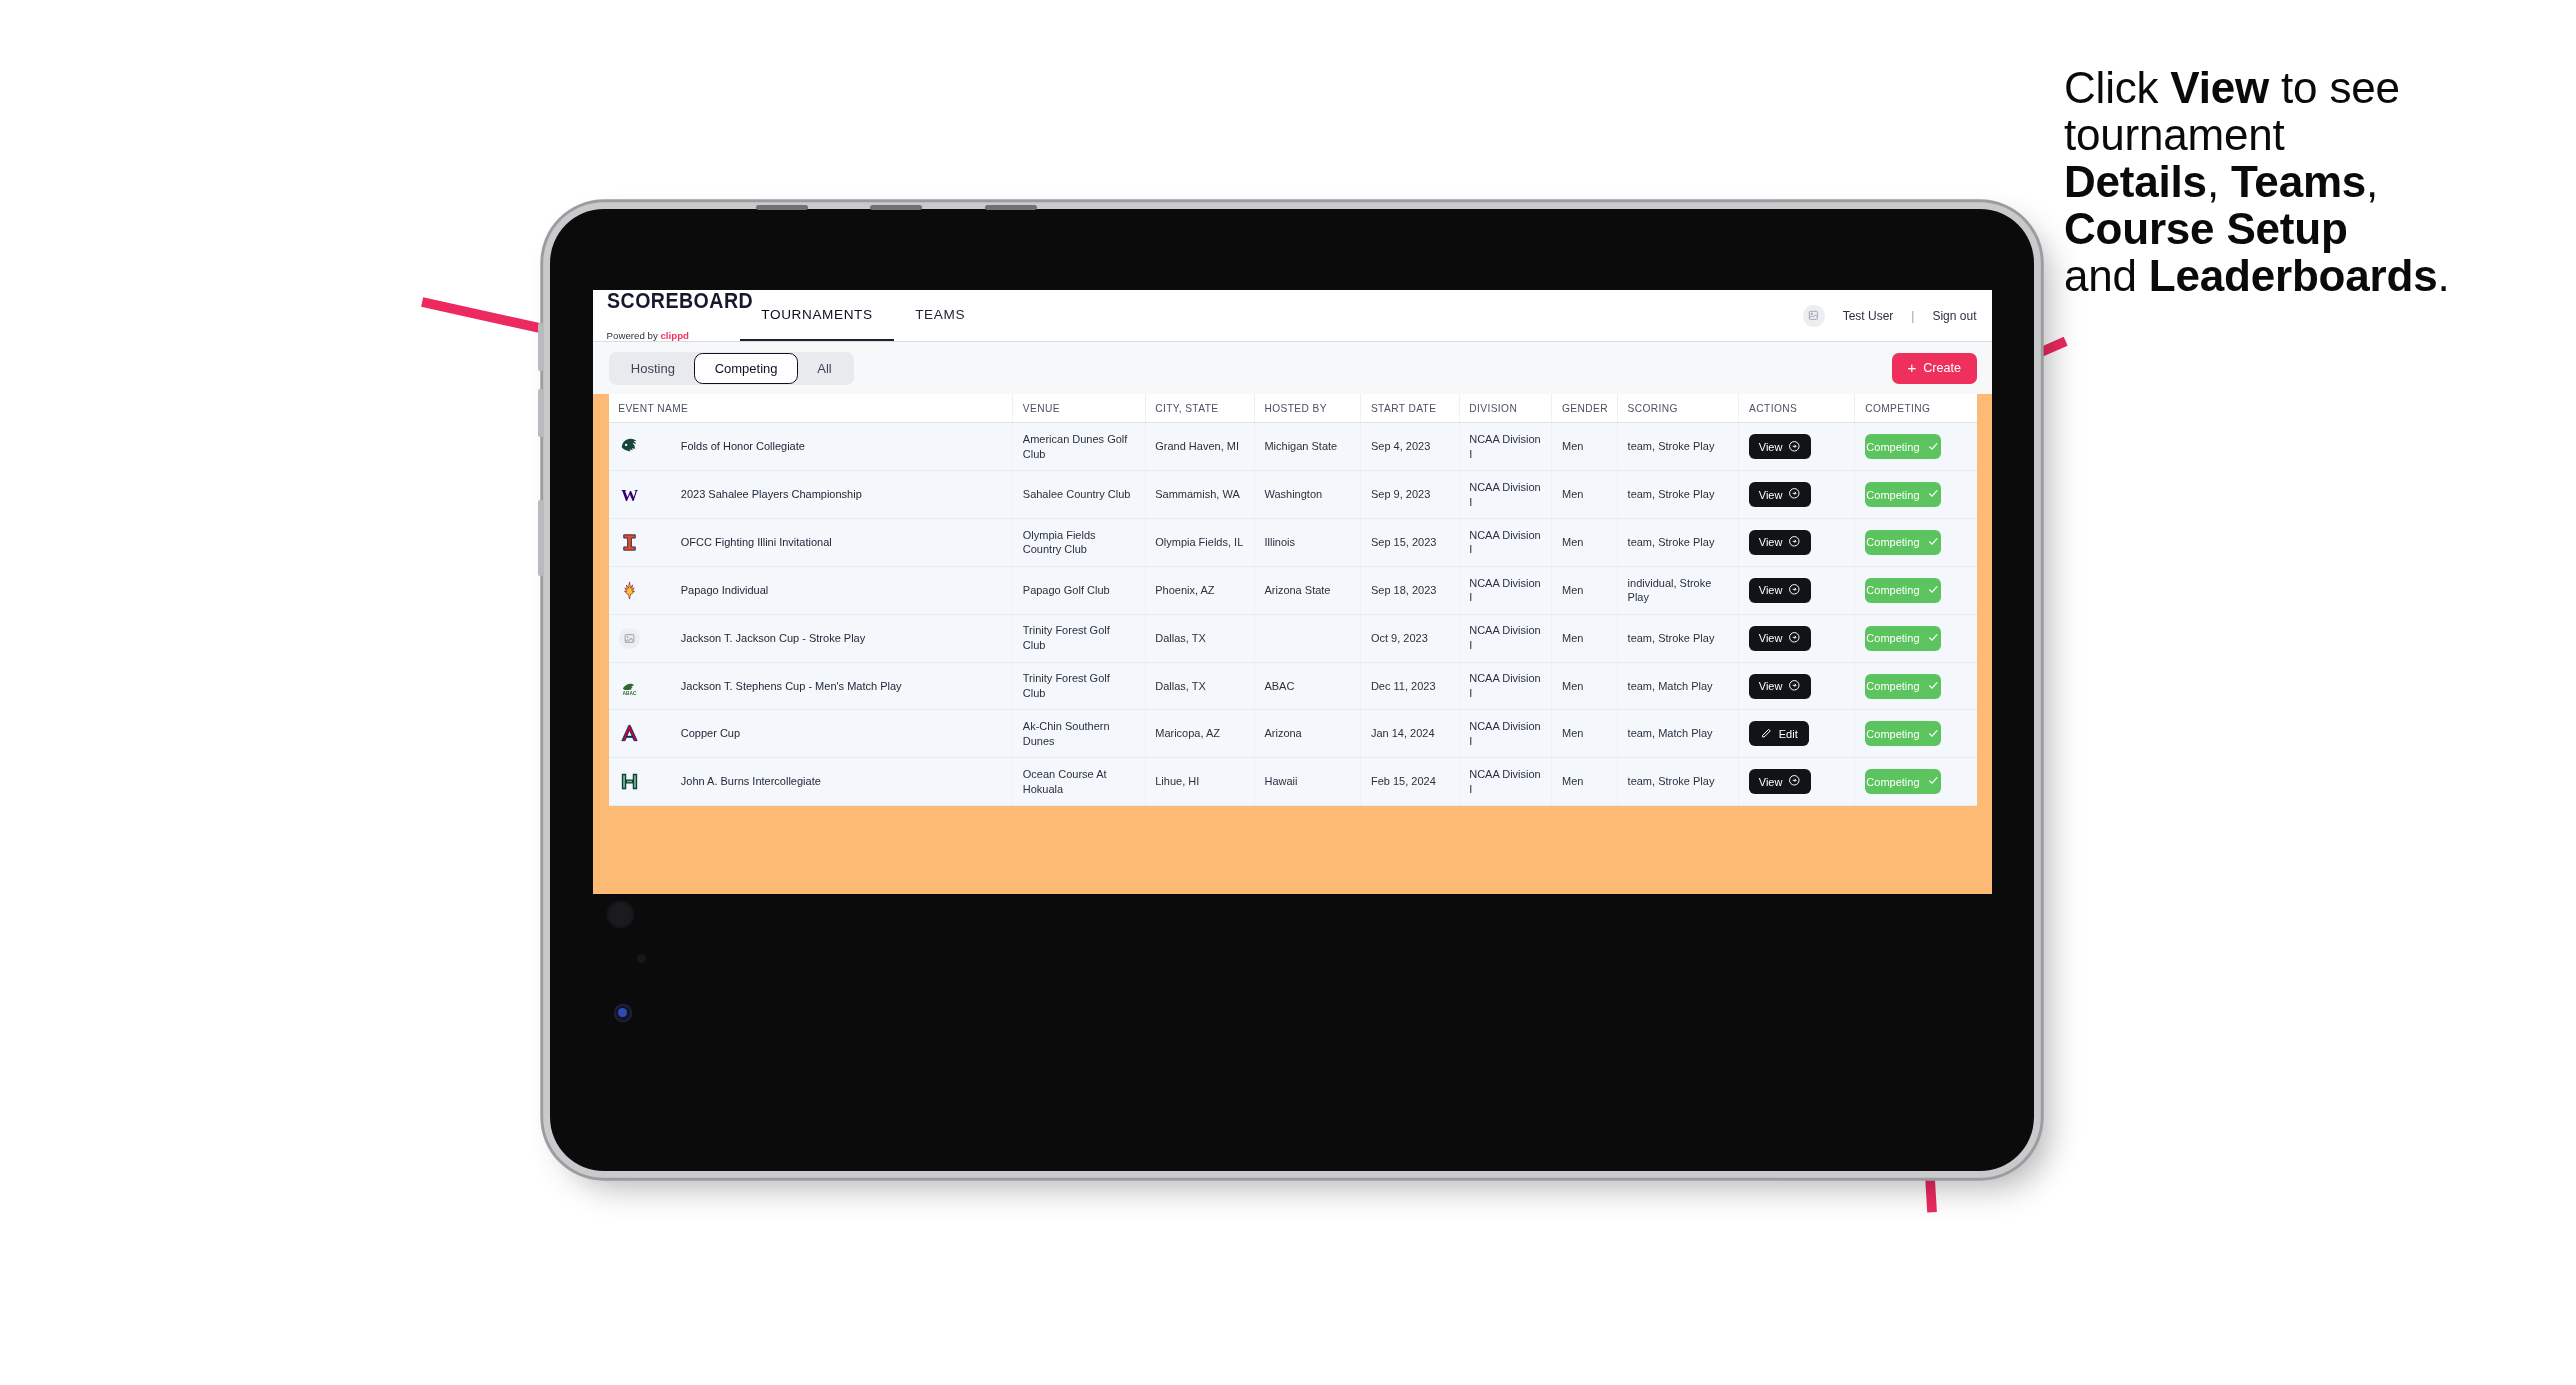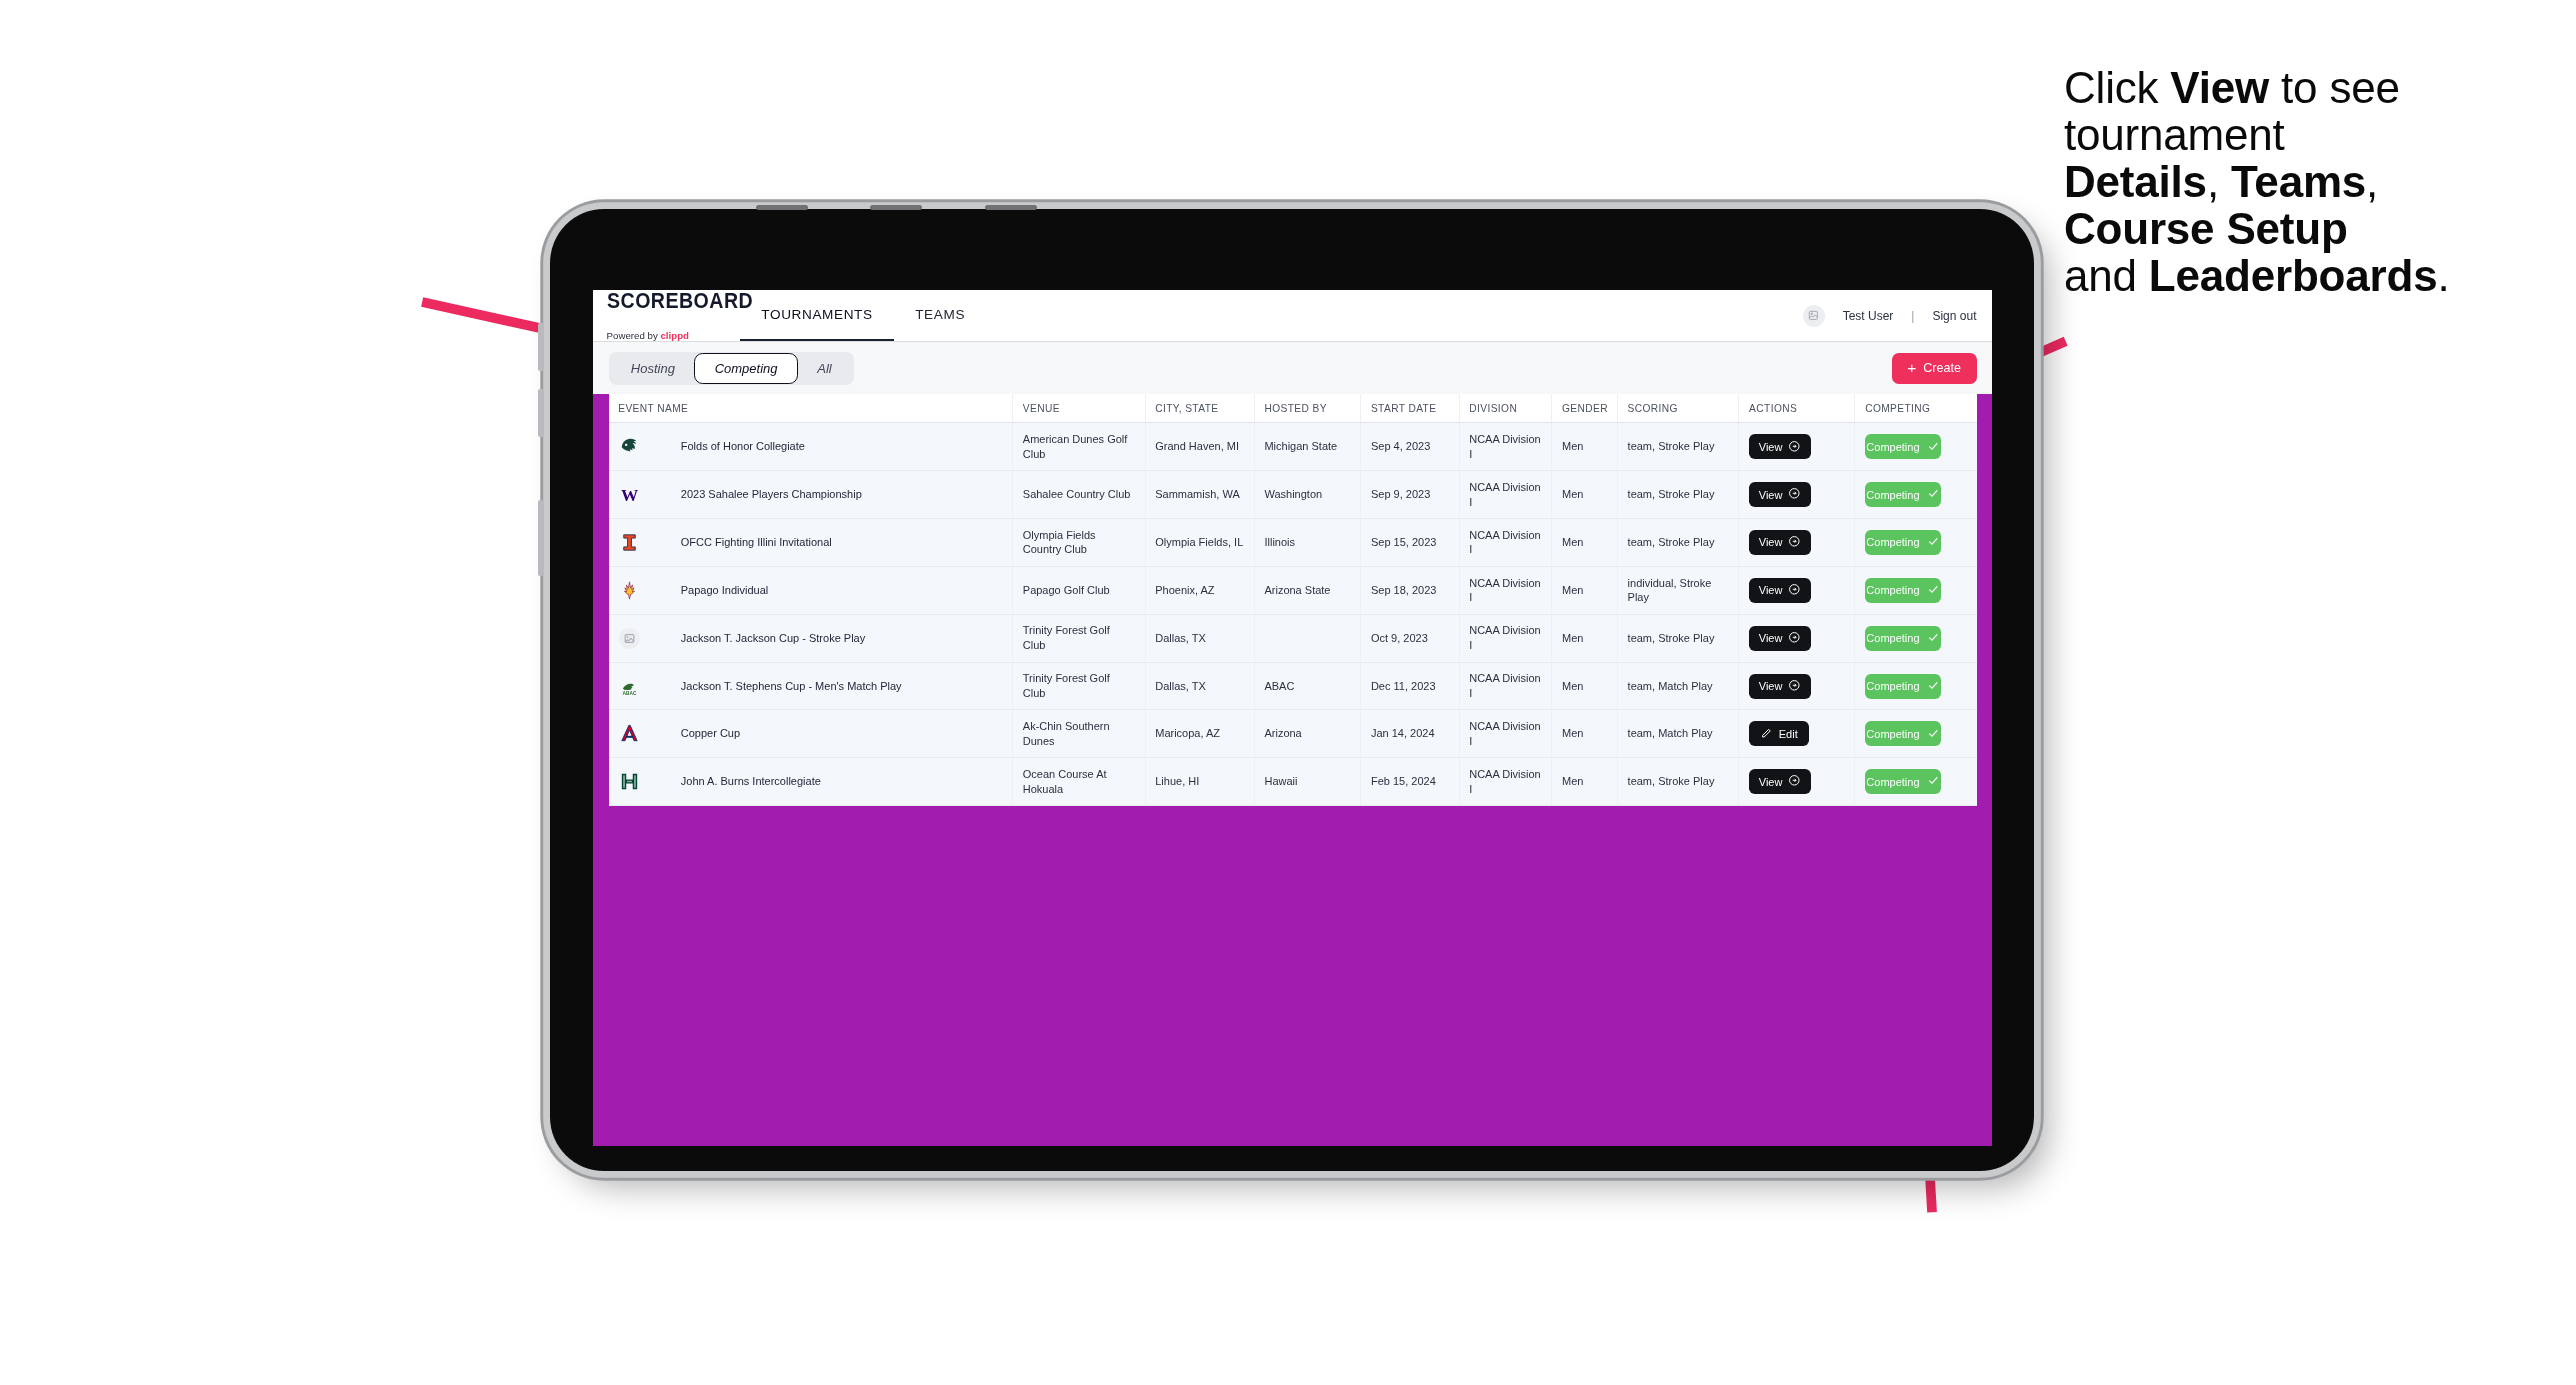--- a/index.html
+++ b/index.html
@@ -58,22 +58,22 @@
            border-radius:50%; background:#17171a; }
   #cam2  { position:absolute; left: 64px; top: 795px; width: 17.5px; height: 17.5px;
            border-radius:50%; background:#14141c; box-shadow: inset 0 0 2.9px #2a3ea0; }
   #cam2i { position:absolute; left: 68px; top: 799px; width: 8.7px; height: 8.7px;
            border-radius:50%; background:#2f49b8; }
 
   
   #screen {
     position: absolute;
     left: 43px; top: 81px;
-    width: 1399px; height: 856px;
-    background: #a21caf;
+    width: 1399px; height: 604px;
+    background: #fdba74;
     overflow: hidden;
   }
 
   
   #appbar {
     position: relative; height: 52px; background: #ffffff;
     border-bottom: 1px solid #d9dce1;
     display: flex; align-items: stretch;
   }
   #brand { width: 147px; padding-left: 13.6px; display:flex; flex-direction:column;
@@ -100,21 +100,21 @@
             display:flex; align-items:center; justify-content:center; }
   #avatar svg { width: 10.7px; height: 10.7px; }
   .sep { color:#9ca1ac; }
   #signout { color:#2c3140; }
 
   
   #toolbar { position: relative; height: 52px; background:#f7f8fa;
              display:flex; align-items:center; padding: 0 15.5px; }
   #segmented {
     display:flex; background:#e8eaee; border-radius: 7.8px; padding: 2.9px;
-    height: 33px; align-items:center;font-style:italic;
+    height: 33px; align-items:center;
   }
   .seg {
     height: 27px; padding: 0 19.4px; display:flex; align-items:center;
     font-size: 13px; color:#41465a; border-radius: 6.8px;
   }
   .seg.selected {
     background:#ffffff; color:#0d1020;
     border: 1.9px solid #0d1020; border-radius: 8.7px; height: 31px;
   }
   #create-btn {

